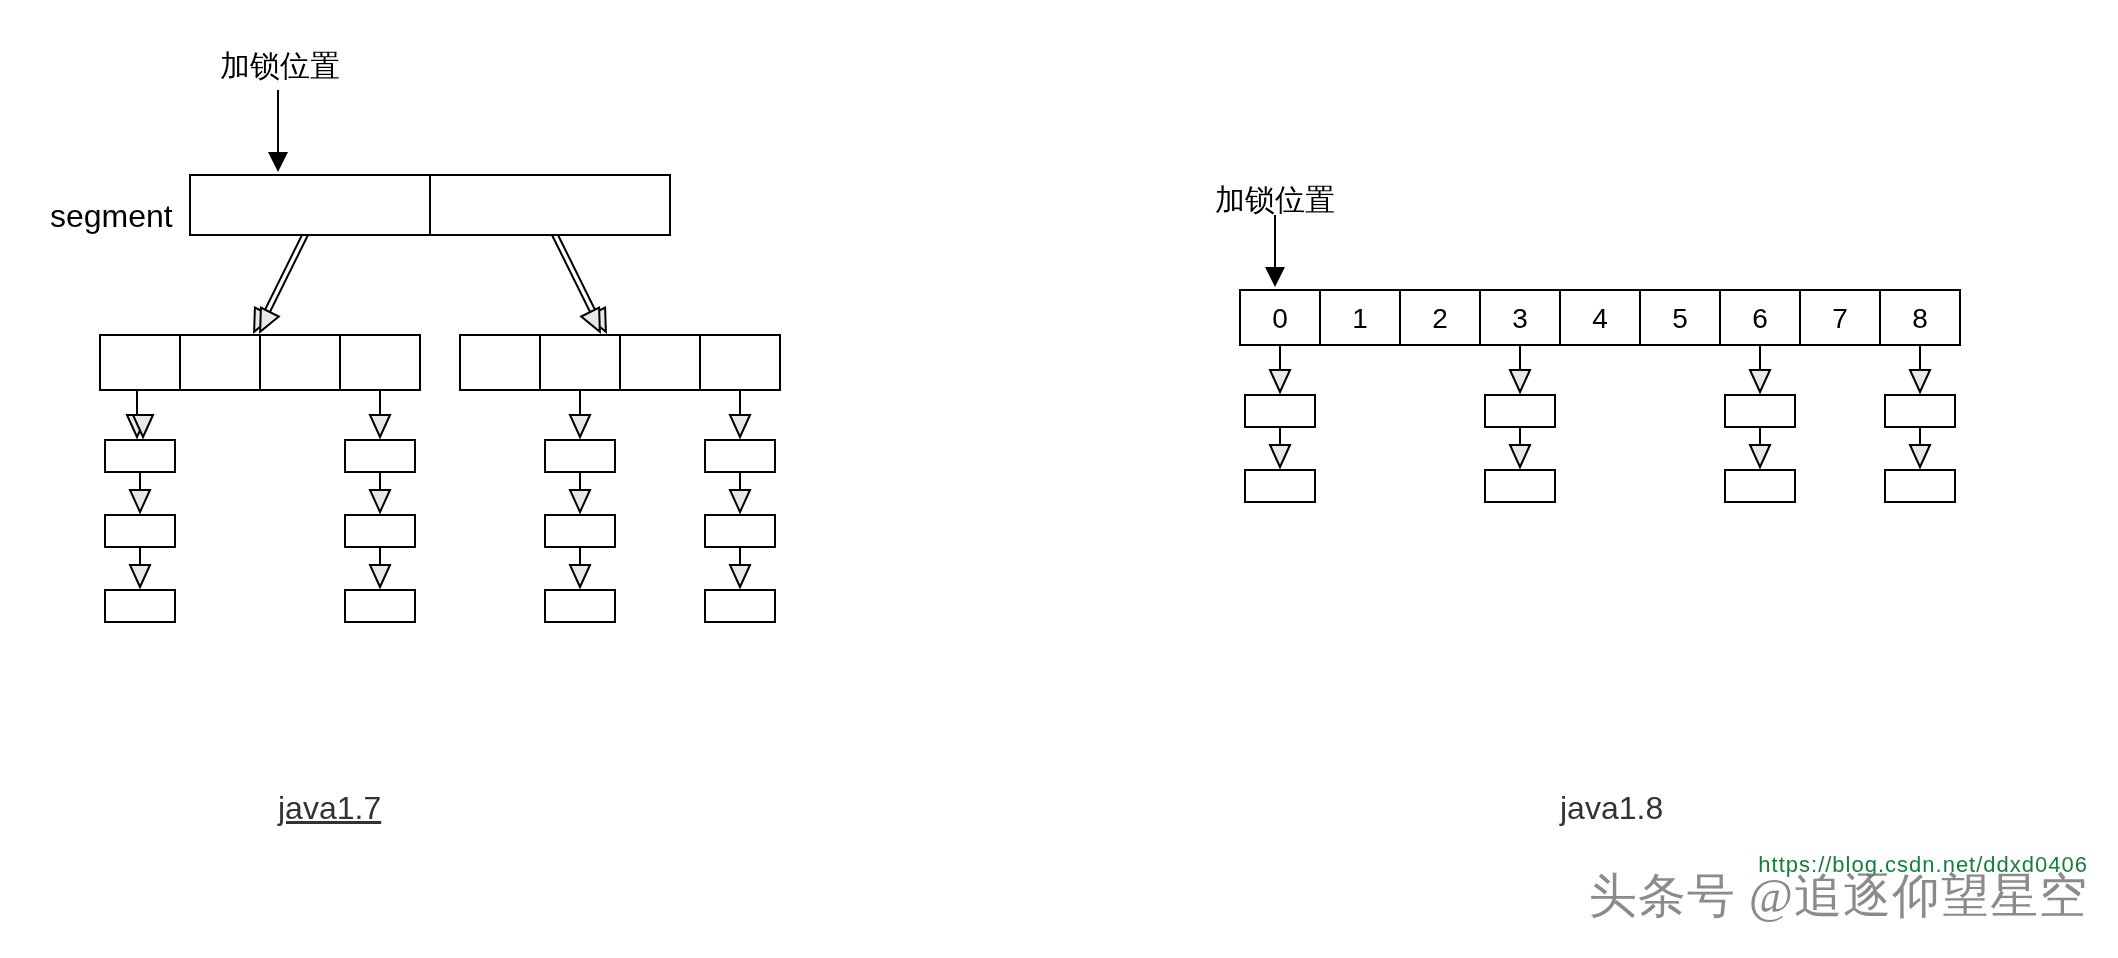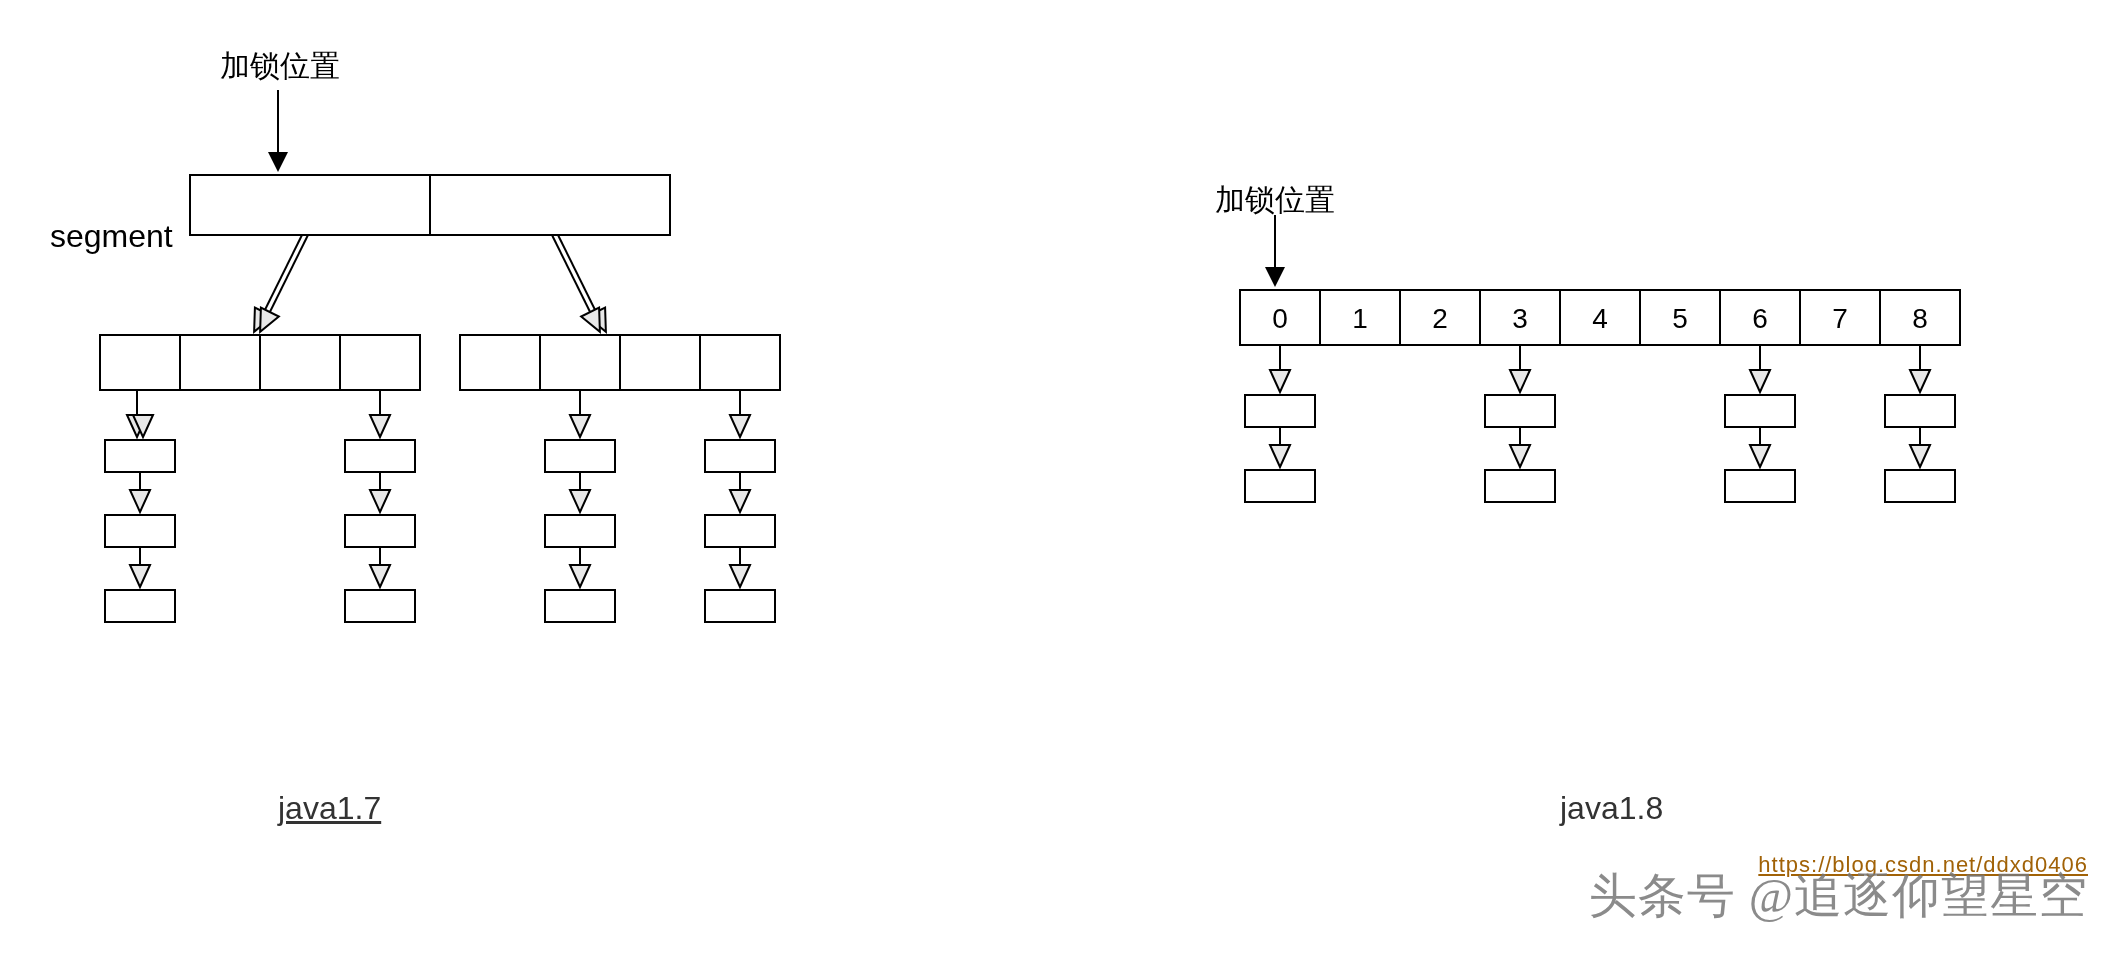--- a/index.html
+++ b/index.html
@@ -36,33 +36,32 @@
     font-family: "STKaiti","KaiTi","Kai",serif;
     opacity: 0.85;
     letter-spacing: 1px;
     margin-left: 40px;
   }
   .faint {
     position: absolute;
     right: 30px;
     bottom: 70px;
     font-size: 22px;
-    color: #a16207;
+    color: #15803d;
     letter-spacing: 1px;
-    text-decoration: underline;
   }
   svg { display: block; }
 </style>
 </head>
 <body>
 
 <div class="stage">
 
   <div class="label" style="left:220px; top:46px;">加锁位置</div>
-  <div class="label" style="left:50px; top:198px; font-size:32px;margin-top:20px;">segment</div>
+  <div class="label" style="left:50px; top:198px; font-size:32px;">segment</div>
 
   <svg width="780" height="700" style="position:absolute; left:50px; top:60px;">
     <defs>
       <marker id="arrowSolid" markerWidth="12" markerHeight="12" refX="9" refY="5" orient="auto">
         <path d="M0,0 L10,5 L0,10 Z" fill="#000"></path>
       </marker>
       <marker id="arrowOpen" markerWidth="14" markerHeight="14" refX="11" refY="6" orient="auto">
         <path d="M1,1 L12,6 L1,11 Z" fill="#e8e8e8" stroke="#000" stroke-width="1"></path>
       </marker>
     </defs>

